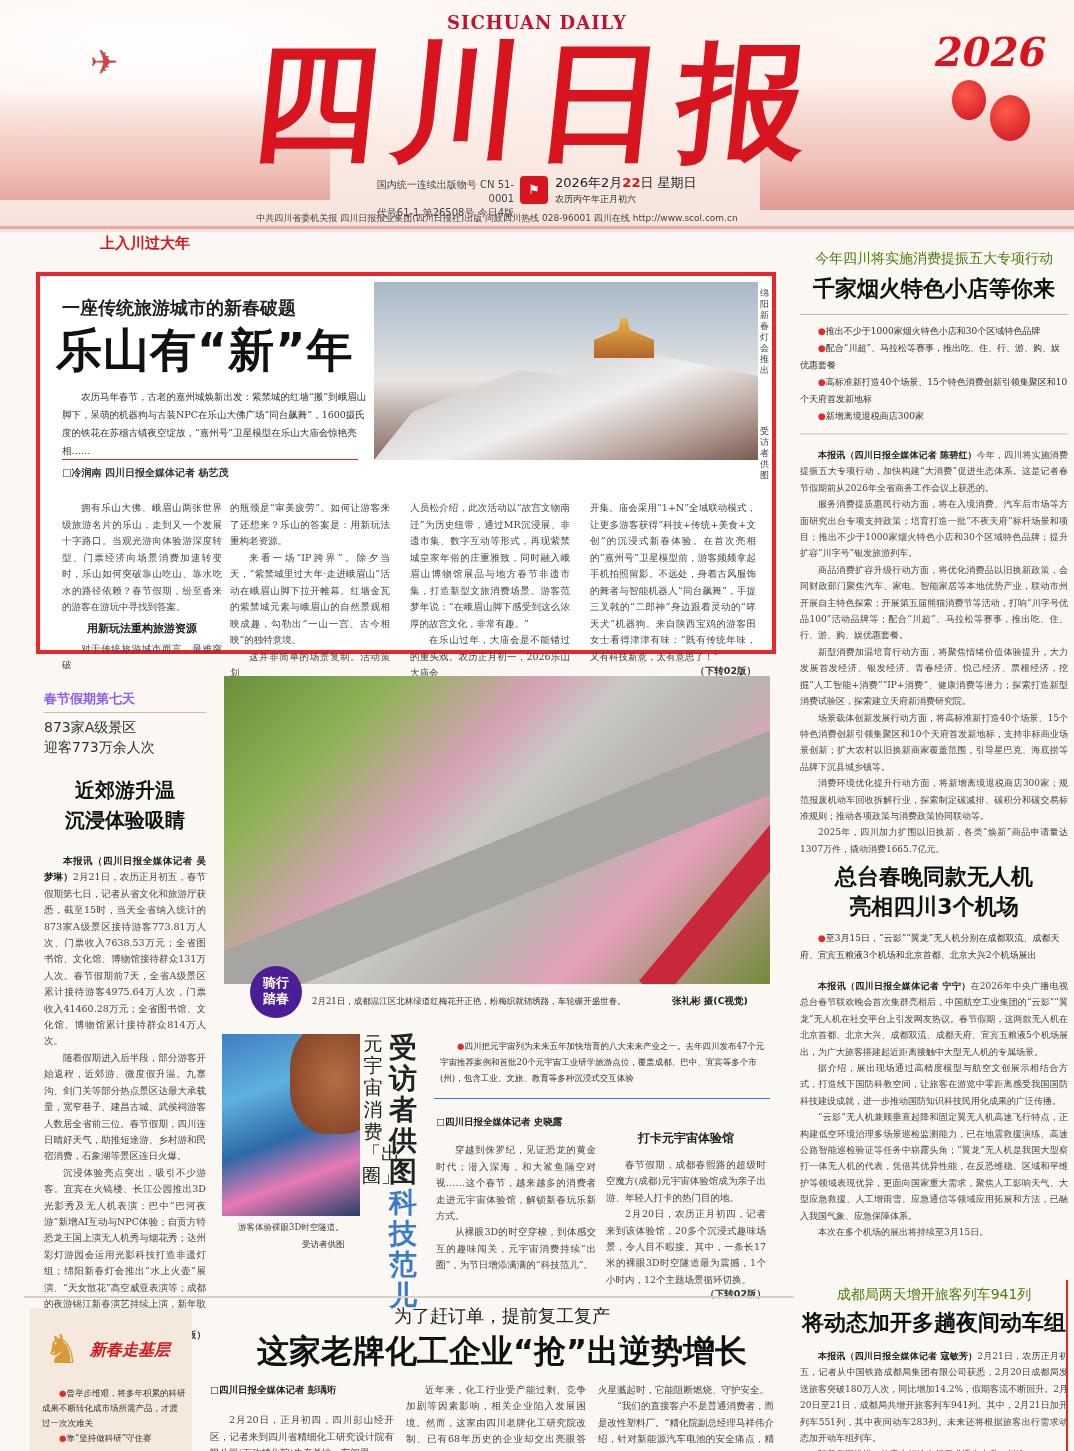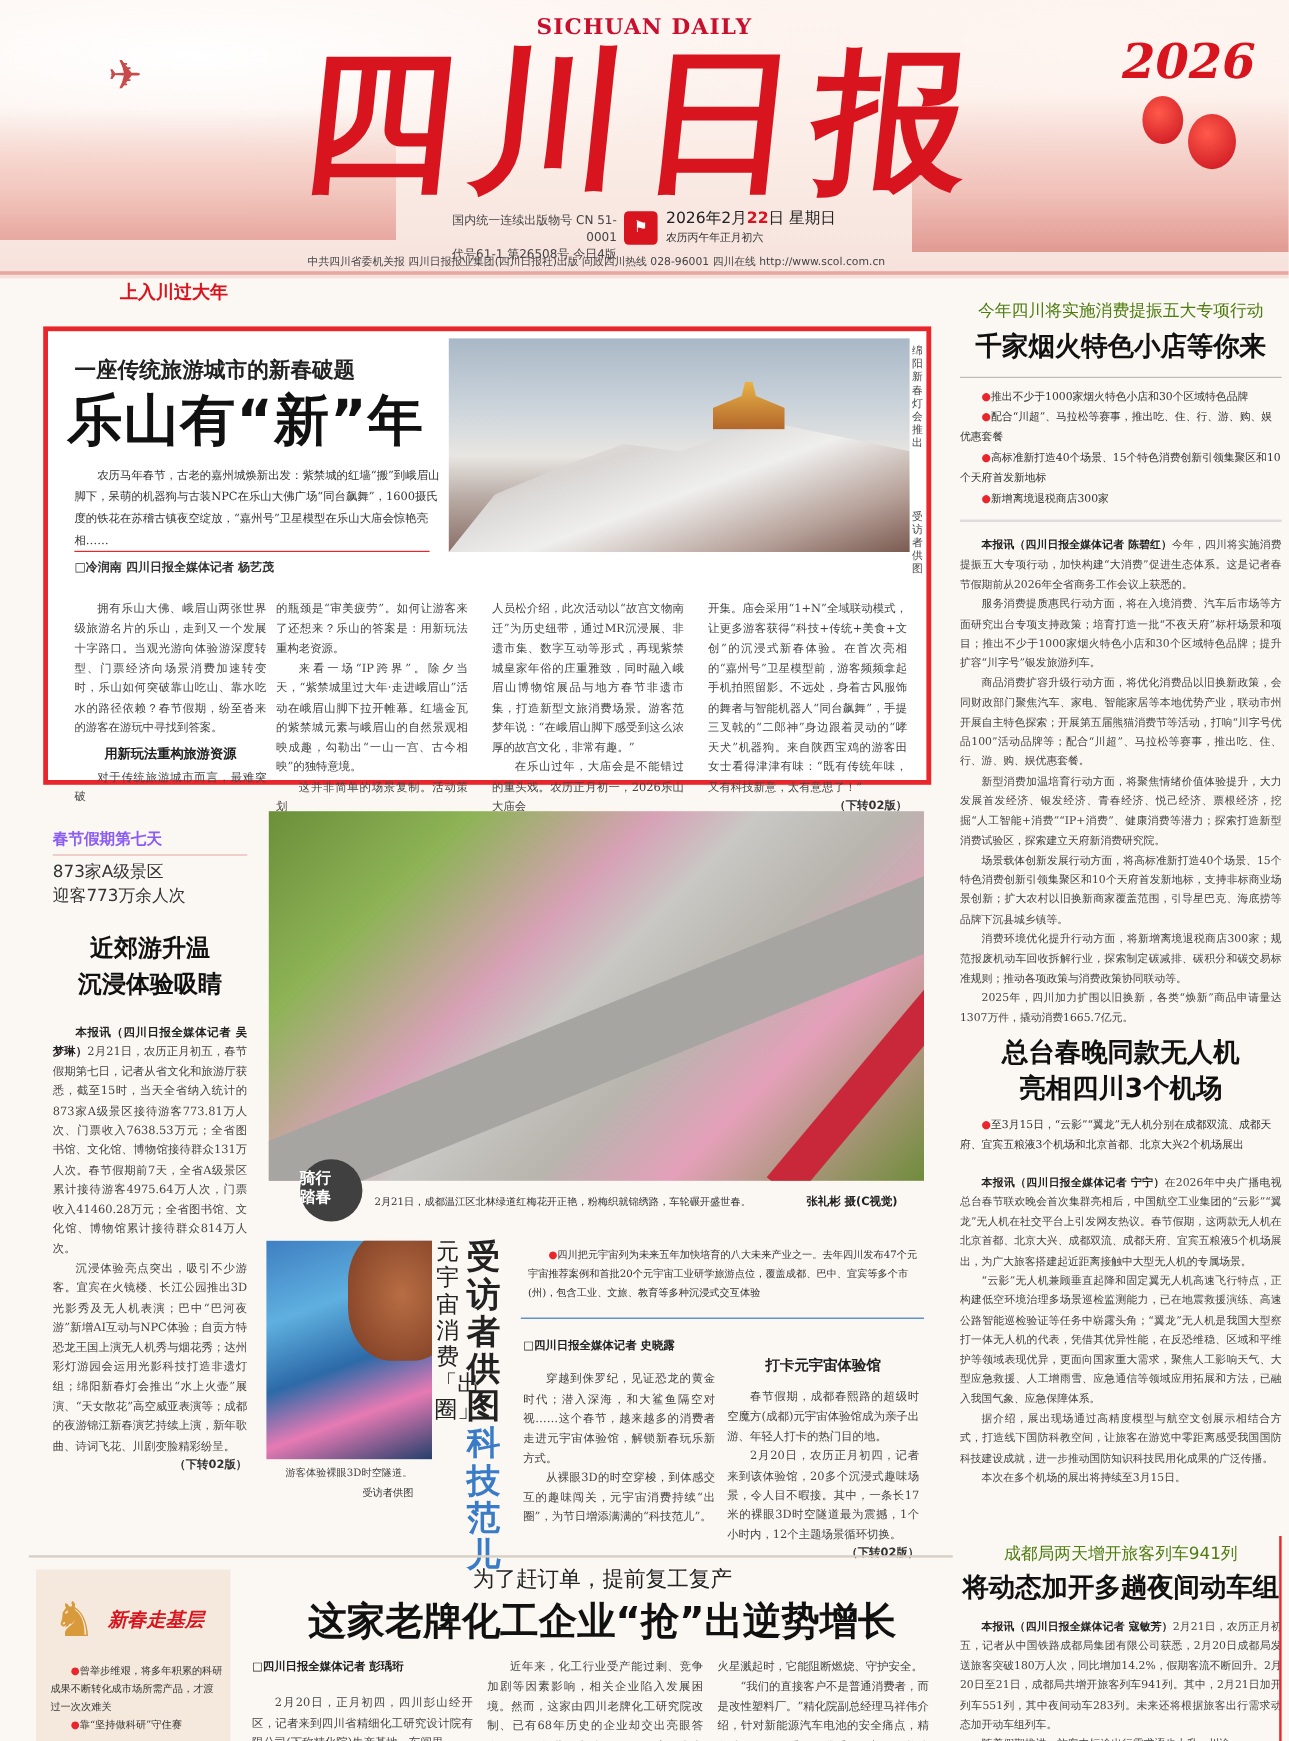--- a/index.html
+++ b/index.html
@@ -49,21 +49,21 @@
 .bullets div{text-indent:2em}
 .dot{color:#e8262b}
 .gray-rule{height:1px;background:#bbb}
 .byline-b{font-weight:bold;color:#222}
 
 .lc{left:44px;width:162px}
 
 .cycle-photo{left:224px;top:676px;width:546px;height:308px;background:linear-gradient(135deg,#6c8f3a 0%,#8db356 20%,#d7a1b6 38%,#c9c8c4 48%,#b8b4ae 62%,#e4a0b9 75%,#6f8c3b 100%);overflow:hidden}
 .cycle-photo .road{position:absolute;left:-60px;top:160px;width:700px;height:60px;background:#a6a5a2;transform:rotate(-22deg)}
 .cycle-photo .redpath{position:absolute;left:380px;top:200px;width:260px;height:30px;background:#c8283a;transform:rotate(-50deg)}
-.ride-badge{left:250px;top:966px;width:52px;height:52px;border-radius:50%;background:#404040;color:#fff;font:bold 13px/16px "DejaVu Sans",sans-serif;padding-top:9px}
+.ride-badge{left:250px;top:966px;width:52px;height:52px;border-radius:50%;background:#4c1d95;color:#fff;font:bold 13px/16px "DejaVu Sans",sans-serif;text-align:center;padding-top:9px}
 .cycle-cap{left:312px;top:996px;font:8.5px "DejaVu Serif",serif;color:#333}
 .cycle-credit{left:672px;top:995px;font:bold 9.5px "DejaVu Sans",sans-serif;color:#222}
 
 .meta-photo{left:222px;top:1034px;width:138px;height:182px;background:linear-gradient(160deg,#3f7fc2 0%,#5fb0e0 30%,#2c6aa8 55%,#e77ab4 75%,#24406b 100%);overflow:hidden}
 .meta-photo .rock{position:absolute;right:-20px;top:-10px;width:90px;height:110px;background:radial-gradient(ellipse,#b86e44,#7a3a22);border-radius:40%}
 .meta-cap{left:238px;top:1222px;font:8.5px "DejaVu Serif",serif;color:#444}
 .meta-credit{left:302px;top:1239px;font:8.5px "DejaVu Sans",sans-serif;color:#333}
 .vtitle1{left:388px;top:1032px;width:30px;font:bold 28px/31px "DejaVu Serif",serif;color:#222;text-align:center}
 .vtitle1 .blue{color:#3a7bc8}
 .vtitle2{left:362px;top:1032px;width:22px;font:19px/22px "DejaVu Sans",sans-serif;color:#222;text-align:center}
@@ -158,22 +158,22 @@
 </div>
 
 <div class="abs rc" style="top:862px">
   <div class="head-l">总台春晚同款无人机</div>
   <div class="head-l">亮相四川3个机场</div>
   <div class="bullets" style="margin-top:8px">
     <div><span class="dot">●</span><span>至3月15日，“云影”“翼龙”无人机分别在成都双流、成都天府、宜宾五粮液3个机场和北京首都、北京大兴2个机场展出</span></div>
   </div>
   <div class="col" style="font-size:9px;line-height:16.4px;margin-top:14px">
     <p><span class="byline-b sans">本报讯（四川日报全媒体记者  宁宁）</span><span>在2026年中央广播电视总台春节联欢晚会首次集群亮相后，中国航空工业集团的“云影”“翼龙”无人机在社交平台上引发网友热议。春节假期，这两款无人机在北京首都、北京大兴、成都双流、成都天府、宜宾五粮液5个机场展出，为广大旅客搭建起近距离接触中大型无人机的专属场景。</span></p>
+    <p>据介绍，展出现场通过高精度模型与航空文创展示相结合方式，打造线下国防科教空间，让旅客在游览中零距离感受我国国防科技建设成就，进一步推动国防知识科技民用化成果的广泛传播。</p>
     <p>“云影”无人机兼顾垂直起降和固定翼无人机高速飞行特点，正构建低空环境治理多场景巡检监测能力，已在地震救援演练、高速公路智能巡检验证等任务中崭露头角；“翼龙”无人机是我国大型察打一体无人机的代表，凭借其优异性能，在反恐维稳、区域和平维护等领域表现优异，更面向国家重大需求，聚焦人工影响天气、大型应急救援、人工增雨雪、应急通信等领域应用拓展和方法，已融入我国气象、应急保障体系。</p>
-    <p>据介绍，展出现场通过高精度模型与航空文创展示相结合方式，打造线下国防科教空间，让旅客在游览中零距离感受我国国防科技建设成就，进一步推动国防知识科技民用化成果的广泛传播。</p>
     <p>本次在多个机场的展出将持续至3月15日。</p>
   </div>
 </div>
 
 <div class="abs rc" style="top:1286px">
   <div class="kicker-s">成都局两天增开旅客列车941列</div>
   <div class="head-l" style="margin-top:4px">将动态加开多趟夜间动车组</div>
   <div class="col" style="font-size:9px;line-height:16.4px;margin-top:10px">
     <p><span class="byline-b sans">本报讯（四川日报全媒体记者  寇敏芳）</span><span>2月21日，农历正月初五，记者从中国铁路成都局集团有限公司获悉，2月20日成都局发送旅客突破180万人次，同比增加14.2%，假期客流不断回升。2月20日至21日，成都局共增开旅客列车941列。其中，2月21日加开列车551列，其中夜间动车283列。未来还将根据旅客出行需求动态加开动车组列车。</span></p>
     <p>随着假期推进，旅客中短途出行需求逐步上升，川渝</p>
@@ -187,20 +187,21 @@
   <div class="sans" style="font:14px/20px 'DejaVu Sans',sans-serif;color:#333">
     <div>873家A级景区</div>
     <div>迎客773万余人次</div>
   </div>
   <div class="sans" style="font:bold 20px/30px 'DejaVu Sans',sans-serif;color:#111;margin-top:18px;text-align:center">
     <div>近郊游升温</div>
     <div>沉浸体验吸睛</div>
   </div>
   <div class="col" style="font-size:9.5px;line-height:16.4px;margin-top:18px">
     <p><span class="byline-b sans">本报讯（四川日报全媒体记者  吴梦琳）</span><span>2月21日，农历正月初五，春节假期第七日，记者从省文化和旅游厅获悉，截至15时，当天全省纳入统计的873家A级景区接待游客773.81万人次、门票收入7638.53万元；全省图书馆、文化馆、博物馆接待群众131万人次。春节假期前7天，全省A级景区累计接待游客4975.64万人次，门票收入41460.28万元；全省图书馆、文化馆、博物馆累计接待群众814万人次。</span></p>
+    <p>随着假期进入后半段，部分游客开始返程，近郊游、微度假升温。九寨沟、剑门关等部分热点景区达最大承载量，宽窄巷子、建昌古城、武侯祠游客人数居全省前三位。春节假期，四川连日晴好天气，助推短途游、乡村游和民宿消费，石象湖等景区连日火爆。</p>
     <p>沉浸体验亮点突出，吸引不少游客。宜宾在火镜楼、长江公园推出3D光影秀及无人机表演；巴中“巴河夜游”新增AI互动与NPC体验；自贡方特恐龙王国上演无人机秀与烟花秀；达州彩灯游园会运用光影科技打造非遗灯组；绵阳新春灯会推出“水上火壶”展演、“天女散花”高空威亚表演等；成都的夜游锦江新春演艺持续上演，新年歌曲、诗词飞花、川剧变脸精彩纷呈。</p>
     <div class="turn" style="text-align:right">（下转02版）</div>
   </div>
 </div>
 
 <div class="abs cycle-photo">
   <div class="road"></div>
   <div class="redpath"></div>
 </div>
 <div class="abs ride-badge">

